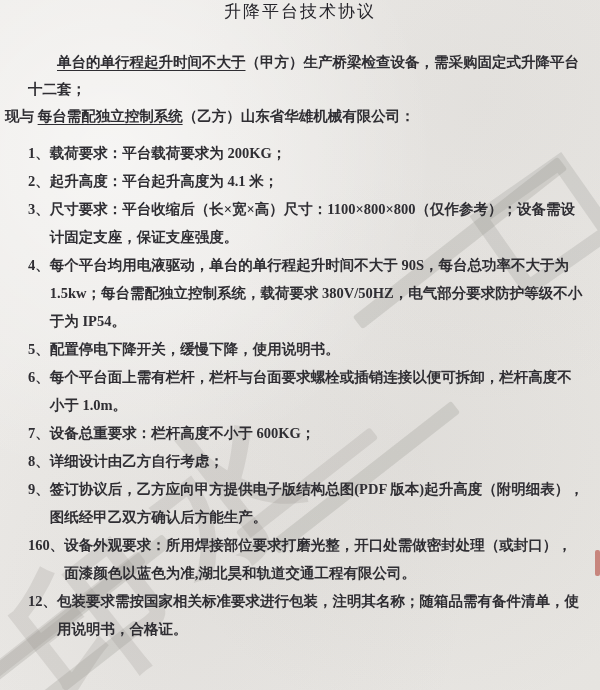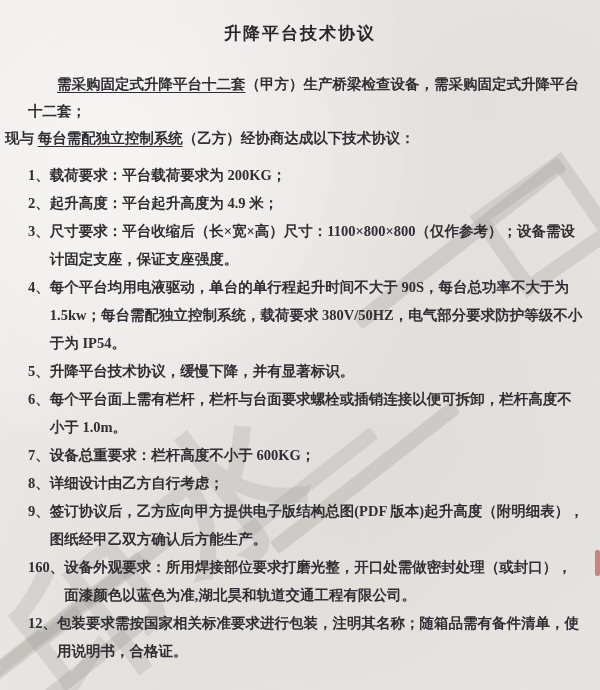--- a/index.html
+++ b/index.html
@@ -31,21 +31,21 @@
     width:112px; height:100px; border:15px solid rgba(148,145,141,.24);
     transform:rotate(-35deg);
   }
   .edge-mark {
     position:absolute; right:0; top:550px; width:5px; height:26px;
     background:#b4483c; opacity:.6; border-radius:2px;
   }
 
   
   .title {
-    text-align:center; padding-top:22px; font-size:17px; font-weight:bold;
+    text-align:center; font-size:17px; font-weight:normal;
     letter-spacing:2px; color:#26252b; position:relative; z-index:2;
   }
   .doc { position:relative; z-index:2; }
   .intro1 { margin:26px 18px 0 28px; text-indent:2em; font-size:14.5px; line-height:27px; font-weight:600; }
   .intro2 { margin:0 18px 0 5px; font-size:14.5px; line-height:27px; font-weight:600; }
   .company { font-weight:bold; text-decoration:underline; text-underline-offset:3px; }
 
   .clauses { margin:9px 14px 0 28px; }
   .clause { display:flex; font-size:14.5px; line-height:28px; font-weight:600; }
   .clause .num { white-space:nowrap; flex:0 0 auto; }
@@ -64,44 +64,44 @@
   <div class="wm wm-bar2" style="left:60px; top:520px; width:14px; height:190px;"></div>
   <div class="wm wm-bar" style="left:-40px; top:680px; width:200px; height:14px;"></div>
   <div class="wm wm-char" style="left:150px; top:420px;">水</div>
   <div class="wm wm-char" style="left:20px; top:545px;">印</div>
   <div class="edge-mark"></div>
 
   <div class="doc">
 
     <div class="title">升降平台技术协议</div>
 
-    <p class="intro1"><span class="company">需采购固定式升降平台十二套</span><span>（甲方）生产桥梁检查设备，需采购固定式升降平台十二套；</span></p>
+    <p class="intro1"><span class="company">单台的单行程起升时间不大于</span><span>（甲方）生产桥梁检查设备，需采购固定式升降平台十二套；</span></p>
 
-    <p class="intro2"><span>现与 </span><span class="company">每台需配独立控制系统</span><span>（乙方）经协商达成以下技术协议：</span></p>
+    <p class="intro2"><span>现与 </span><span class="company">每台需配独立控制系统</span><span>（乙方）山东省华雄机械有限公司：</span></p>
 
     <div class="clauses">
       <div class="clause">
           <span class="num">1、</span>
           <span class="txt">载荷要求：平台载荷要求为 200KG；</span>
         </div>
       <div class="clause">
           <span class="num">2、</span>
-          <span class="txt">起升高度：平台起升高度为 4.9 米；</span>
+          <span class="txt">起升高度：平台起升高度为 4.1 米；</span>
         </div>
       <div class="clause">
           <span class="num">3、</span>
           <span class="txt">尺寸要求：平台收缩后（长×宽×高）尺寸：1100×800×800（仅作参考）；设备需设计固定支座，保证支座强度。</span>
         </div>
       <div class="clause">
           <span class="num">4、</span>
           <span class="txt">每个平台均用电液驱动，单台的单行程起升时间不大于 90S，每台总功率不大于为 1.5kw；每台需配独立控制系统，载荷要求 380V/50HZ，电气部分要求防护等级不小于为 IP54。</span>
         </div>
       <div class="clause">
           <span class="num">5、</span>
-          <span class="txt">升降平台技术协议，缓慢下降，并有显著标识。</span>
+          <span class="txt">配置停电下降开关，缓慢下降，使用说明书。</span>
         </div>
       <div class="clause">
           <span class="num">6、</span>
           <span class="txt">每个平台面上需有栏杆，栏杆与台面要求螺栓或插销连接以便可拆卸，栏杆高度不小于 1.0m。</span>
         </div>
       <div class="clause">
           <span class="num">7、</span>
           <span class="txt">设备总重要求：栏杆高度不小于 600KG；</span>
         </div>
       <div class="clause">

